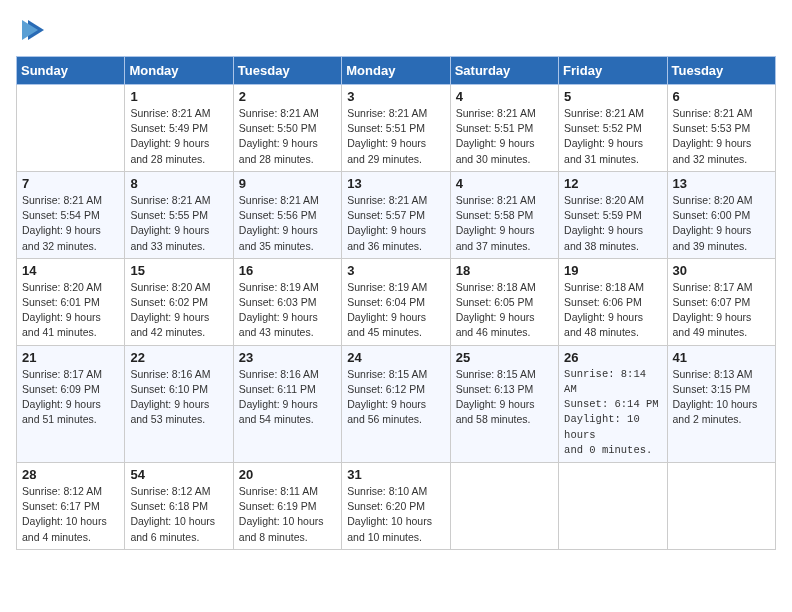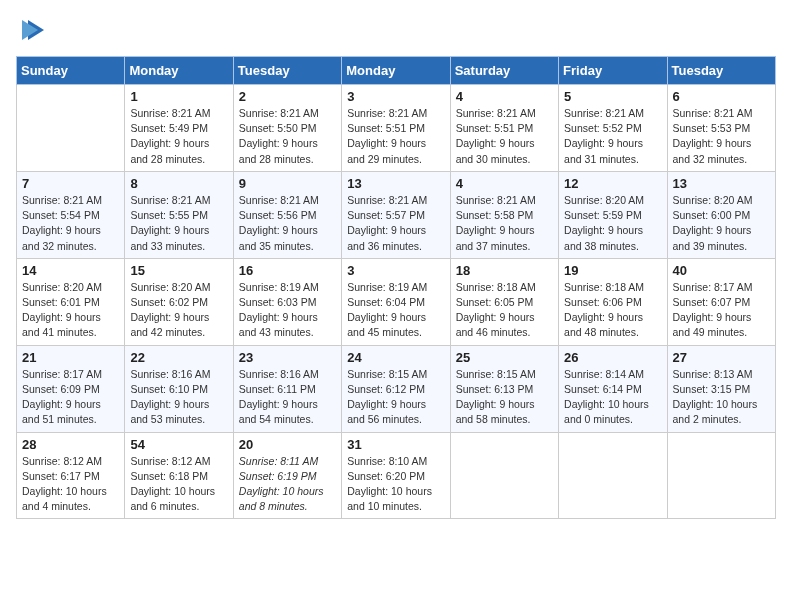--- a/index.html
+++ b/index.html
@@ -261,21 +261,21 @@
 and 46 minutes.</div>
         </td>
         <td>
           <span class="day-num">19</span>
           <div class="day-info" style="white-space: pre-line;">Sunrise: 8:18 AM
 Sunset: 6:06 PM
 Daylight: 9 hours
 and 48 minutes.</div>
         </td>
         <td>
-          <span class="day-num">40</span>
+          <span class="day-num">30</span>
           <div class="day-info" style="white-space: pre-line;">Sunrise: 8:17 AM
 Sunset: 6:07 PM
 Daylight: 9 hours
 and 49 minutes.</div>
         </td>
       </tr>
       <tr>
         <td>
           <span class="day-num">21</span>
           <div class="day-info" style="white-space: pre-line;">Sunrise: 8:17 AM
@@ -306,27 +306,27 @@
         </td>
         <td>
           <span class="day-num">25</span>
           <div class="day-info" style="white-space: pre-line;">Sunrise: 8:15 AM
 Sunset: 6:13 PM
 Daylight: 9 hours
 and 58 minutes.</div>
         </td>
         <td>
           <span class="day-num">26</span>
-          <div class="day-info" style="white-space: pre-line;">Sunrise: 8:14 AM
+          <div class="day-info" style="white-space: pre-line; font-family: Liberation Mono, monospace;">Sunrise: 8:14 AM
 Sunset: 6:14 PM
 Daylight: 10 hours
 and 0 minutes.</div>
         </td>
         <td>
-          <span class="day-num">27</span>
+          <span class="day-num">41</span>
           <div class="day-info" style="white-space: pre-line;">Sunrise: 8:13 AM
 Sunset: 3:15 PM
 Daylight: 10 hours
 and 2 minutes.</div>
         </td>
       </tr>
       <tr>
         <td>
           <span class="day-num">28</span>
           <div class="day-info" style="white-space: pre-line;">Sunrise: 8:12 AM
@@ -336,21 +336,21 @@
         </td>
         <td>
           <span class="day-num">54</span>
           <div class="day-info" style="white-space: pre-line;">Sunrise: 8:12 AM
 Sunset: 6:18 PM
 Daylight: 10 hours
 and 6 minutes.</div>
         </td>
         <td>
           <span class="day-num">20</span>
-          <div class="day-info" style="white-space: pre-line; font-style: italic;">Sunrise: 8:11 AM
+          <div class="day-info" style="white-space: pre-line;">Sunrise: 8:11 AM
 Sunset: 6:19 PM
 Daylight: 10 hours
 and 8 minutes.</div>
         </td>
         <td>
           <span class="day-num">31</span>
           <div class="day-info" style="white-space: pre-line;">Sunrise: 8:10 AM
 Sunset: 6:20 PM
 Daylight: 10 hours
 and 10 minutes.</div>

